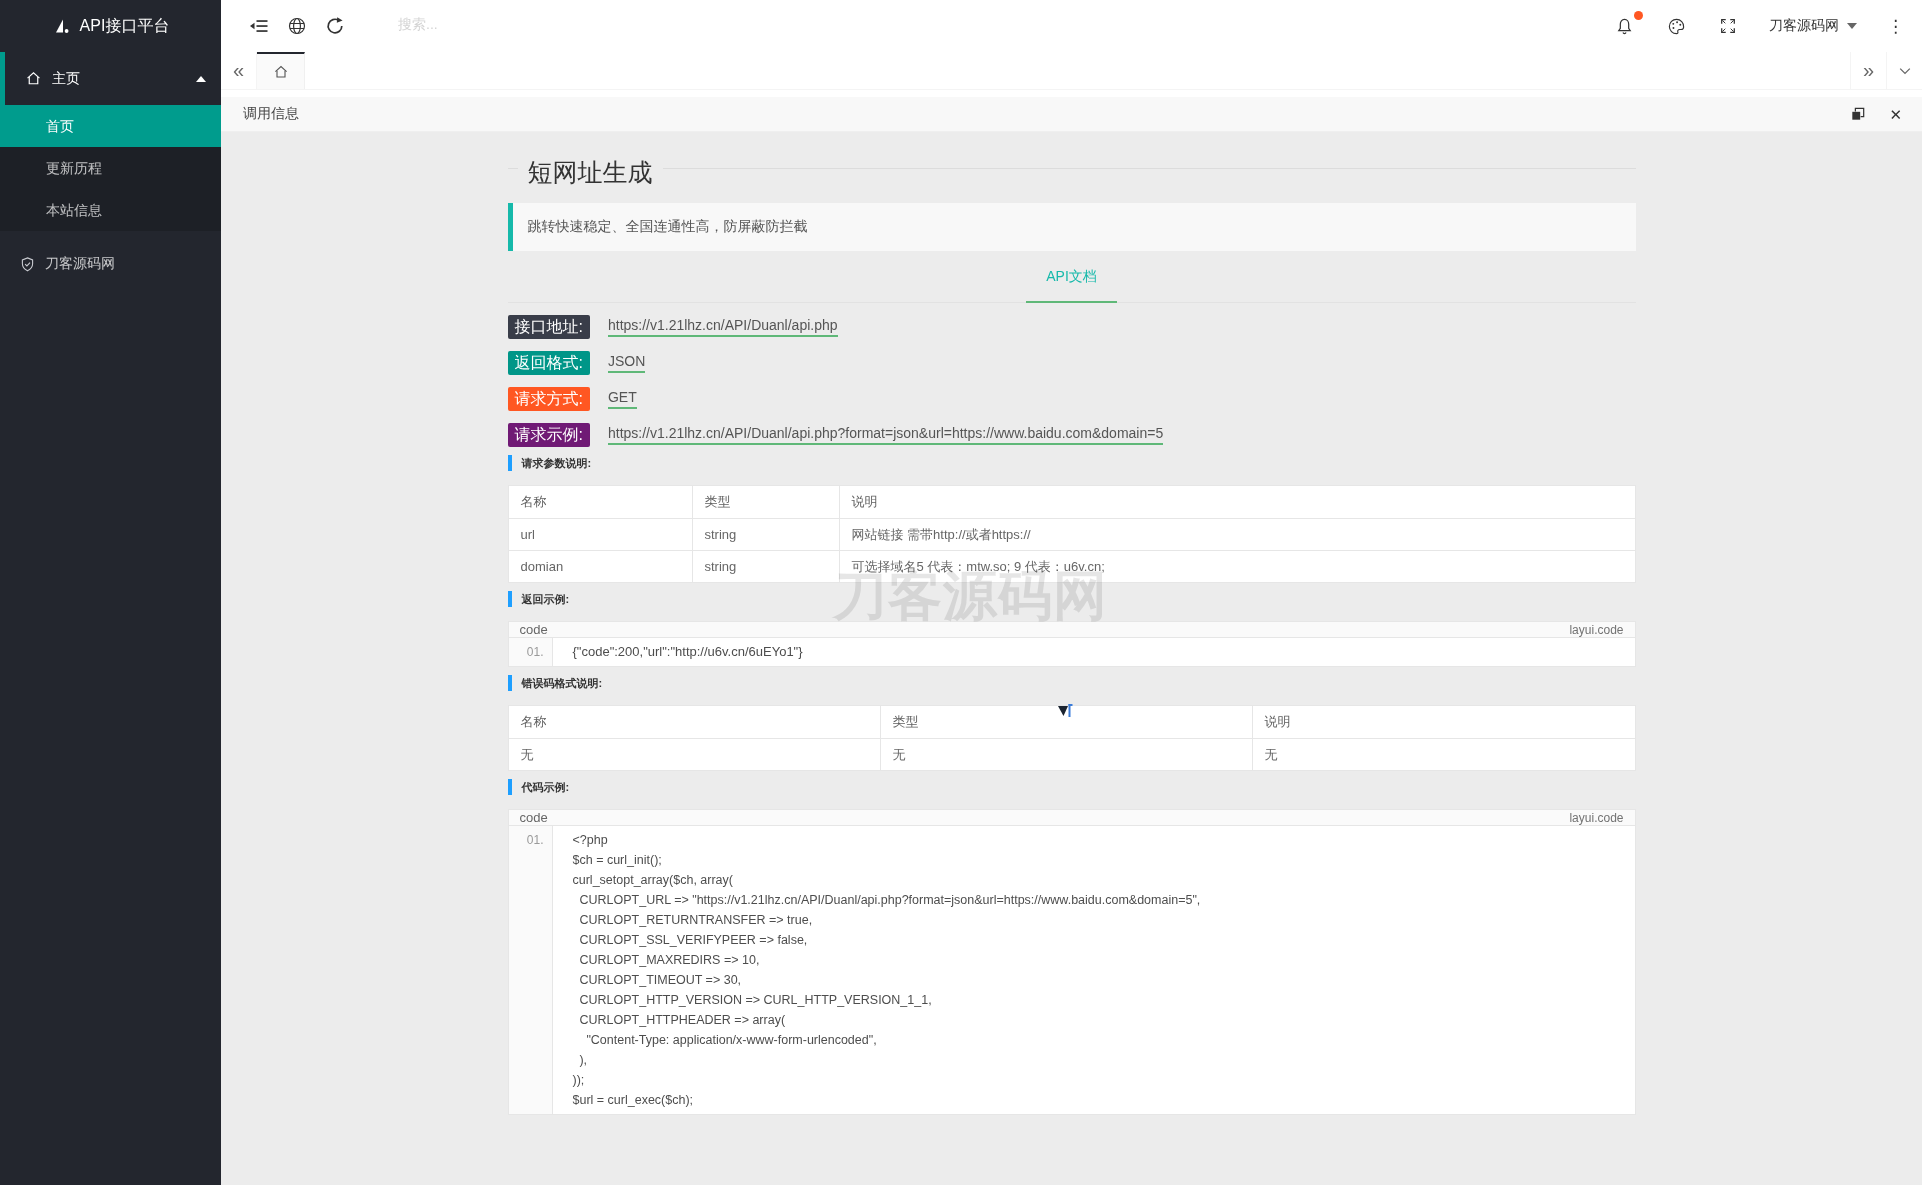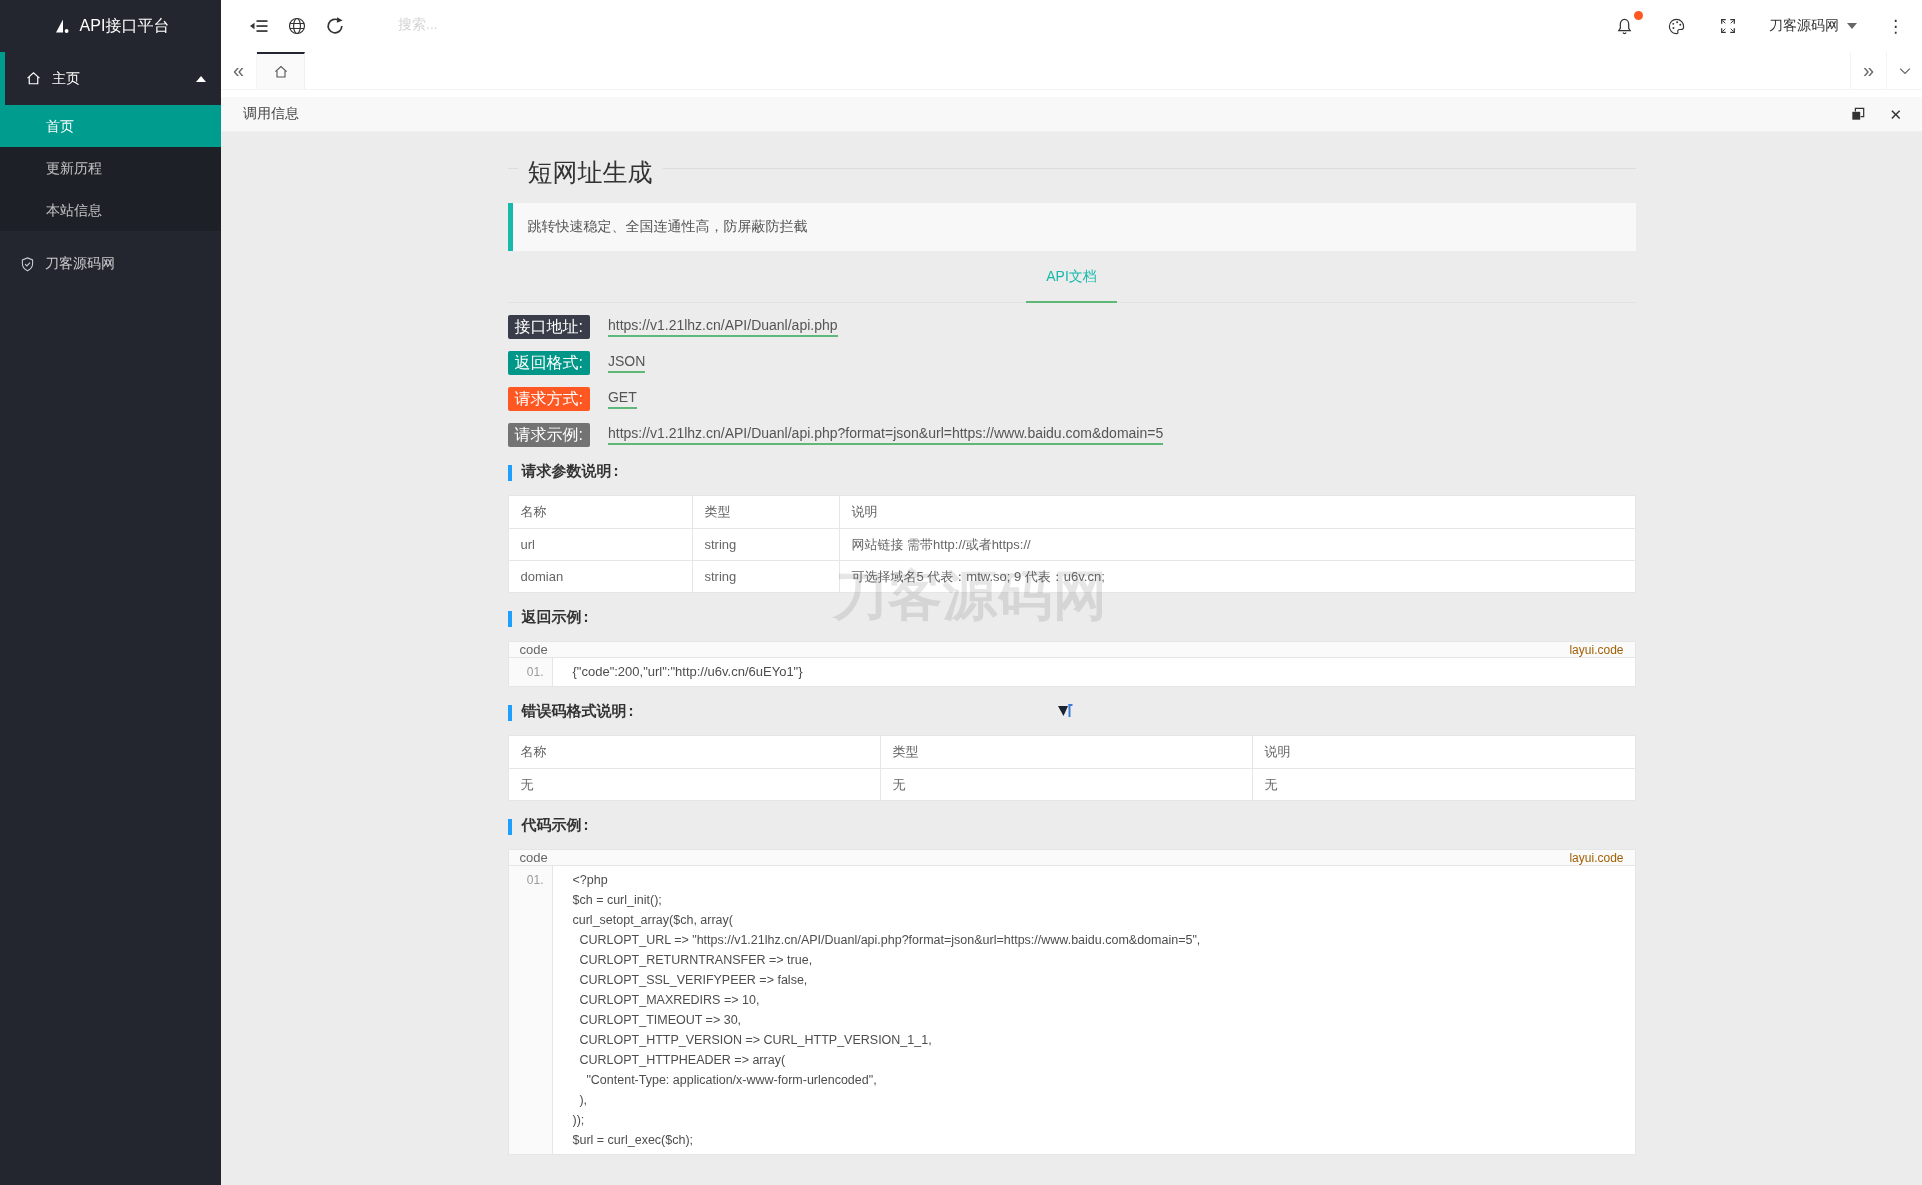--- a/index.html
+++ b/index.html
@@ -59,36 +59,36 @@
 
   .quote { margin-top:34px; background:#f8f8f8; border-left:5px solid #16B9AA; padding:15px; font-size:14px; color:#555; }
 
   .tabhead { height:52px; border-bottom:1px solid #e2e2e2; display:flex; align-items:flex-end; justify-content:center; }
   .tabhead .tab-item { position:relative; padding:0 20px; font-size:14px; color:#16B9AA; height:100%; display:flex; align-items:center; cursor:pointer; }
   .tabhead .tab-item::after { content:""; position:absolute; left:0; right:0; bottom:-1px; height:2px; background:#5FB878; }
 
   .meta-row { margin-top:12px; display:flex; align-items:center; height:24px; }
   .badge { min-width:62px; height:24px; line-height:24px; padding:0 7px; text-align:center; border-radius:2px; color:#fff; font-size:16px; }
   .badge-dark { background:#393D49; } .badge-green { background:#009688; }
-  .badge-red { background:#FF5722; } .badge-blue { background:#737373; }
+  .badge-red { background:#FF5722; } .badge-blue { background:#701a75; }
   .meta-link { margin-left:18px; font-size:14px; color:#555; border-bottom:2px solid #5FB878; padding-bottom:2px; cursor:pointer; text-decoration:none; }
 
-  .section-title { margin-top:18px; border-left:4px solid #1E9FFF; padding-left:10px; height:16px; line-height:16px;
-    font-size:15px; font-weight:bold; color:#333;font-family:Liberation Mono, monospace; }
+  .section-title { margin-top:8px; border-left:4px solid #1E9FFF; padding-left:10px; height:16px; line-height:16px;
+    font-size:11px; font-weight:bold; color:#333; }
 
   table.doc-table { margin-top:14px; width:100%; border-collapse:collapse; background:#fff; font-size:13px; color:#666; }
   table.doc-table th, table.doc-table td { border:1px solid #e6e6e6; height:32px; padding:0 12px; text-align:left; font-weight:normal; }
   table.doc-table th { color:#5f5f5f; height:33px; }
   .col-n1 { width:184px; } .col-n2 { width:147px; }
   .col-e  { width:372px; }
 
   .code-block { margin-top:14px; border:1px solid #e6e6e6; background:#fff; }
   .code-head { height:16px; background:#fafafa; border-bottom:1px solid #e6e6e6; display:flex; align-items:flex-end; padding:0 11px; }
   .code-head .ct { font-size:13px; color:#666; }
-  .code-head .cb { margin-left:auto; font-size:12px; color:#a16207; }
+  .code-head .cb { margin-left:auto; font-size:12px; color:#737373; }
   .code-body { display:flex; background:#fff;gap:8px; }
   .code-gutter { width:44px; flex:none; text-align:right; padding:4px 8px 4px 0; color:#9a9a9a; font-size:12px; line-height:20px;
     background:#fafafa; border-right:1px solid #e6e6e6; }
   .code-lines { flex:1; padding:4px 12px; }
   .code-lines pre { font-family:"Liberation Sans","DejaVu Sans",sans-serif; font-size:12.5px; color:#4d4d4d; line-height:20px; white-space:pre; }
   .code-one .code-gutter, .code-one .code-lines { line-height:28px; padding-top:0; padding-bottom:0; }
   .code-one .code-lines pre { line-height:28px; font-size:13px; }
 
   .watermark { position:absolute; left:612px; top:428px; font-size:54px; font-weight:bold; color:rgba(60,60,60,.13);
     letter-spacing:1px; z-index:6; pointer-events:none; white-space:nowrap; }

